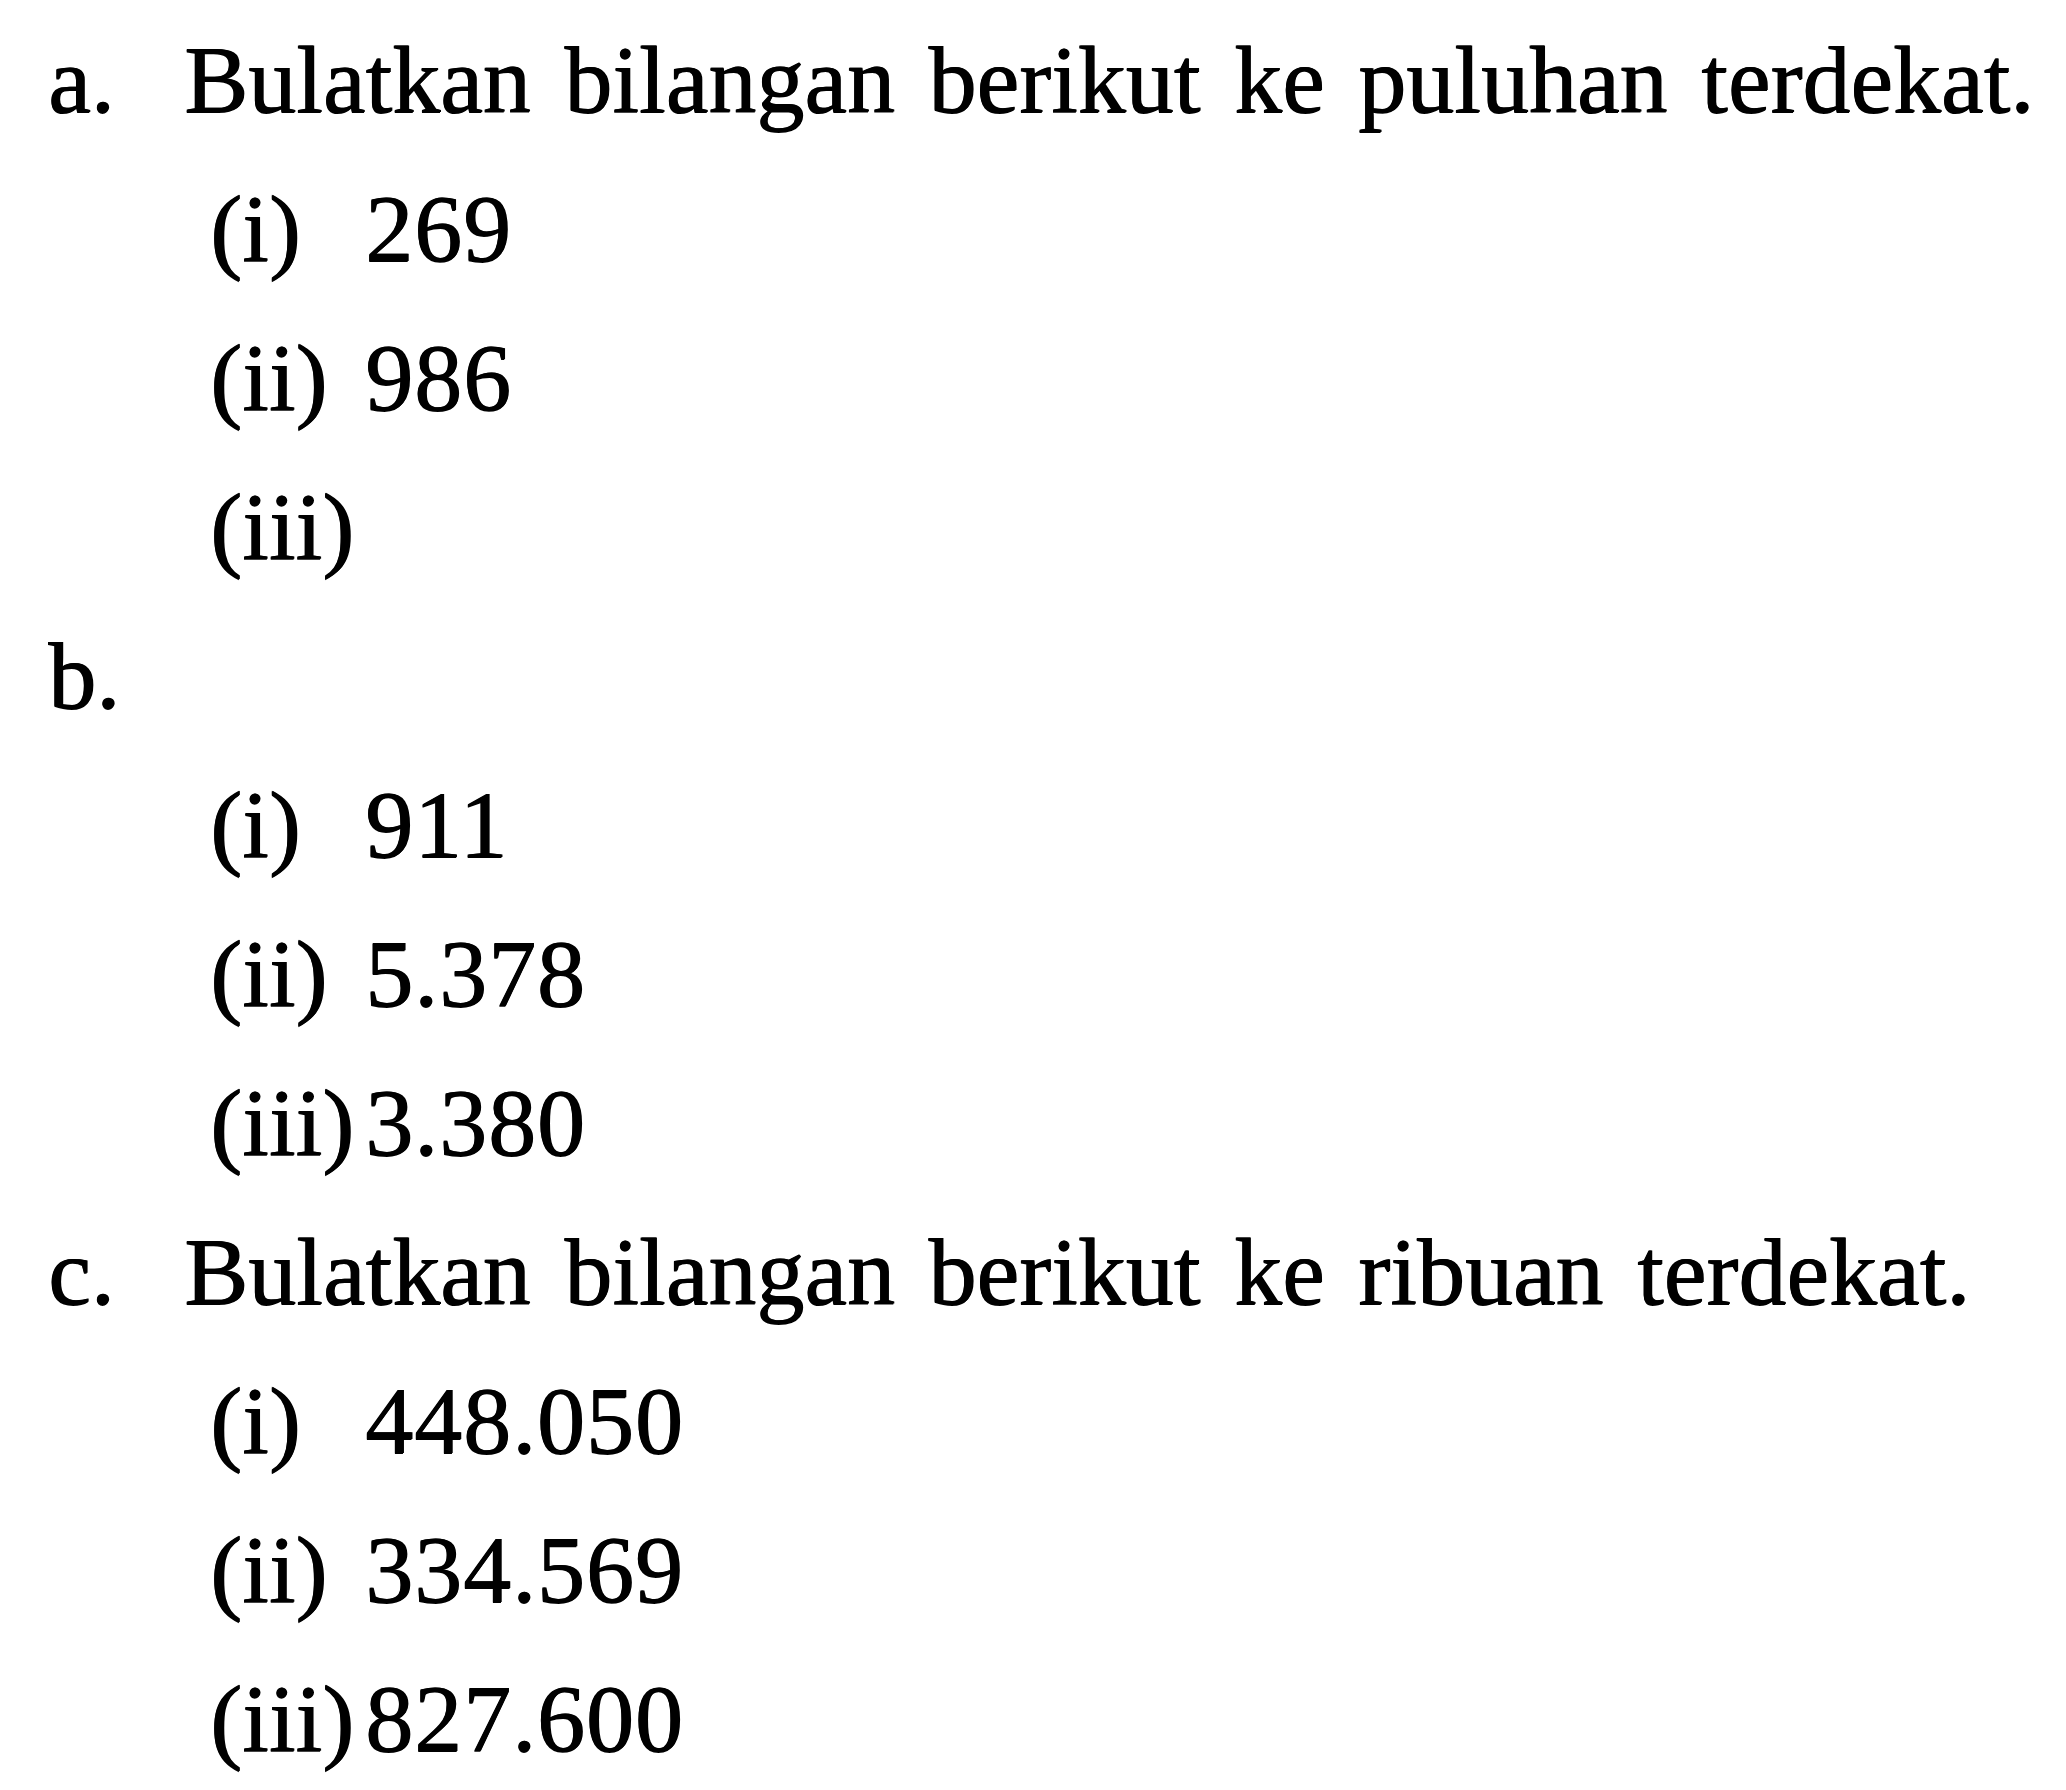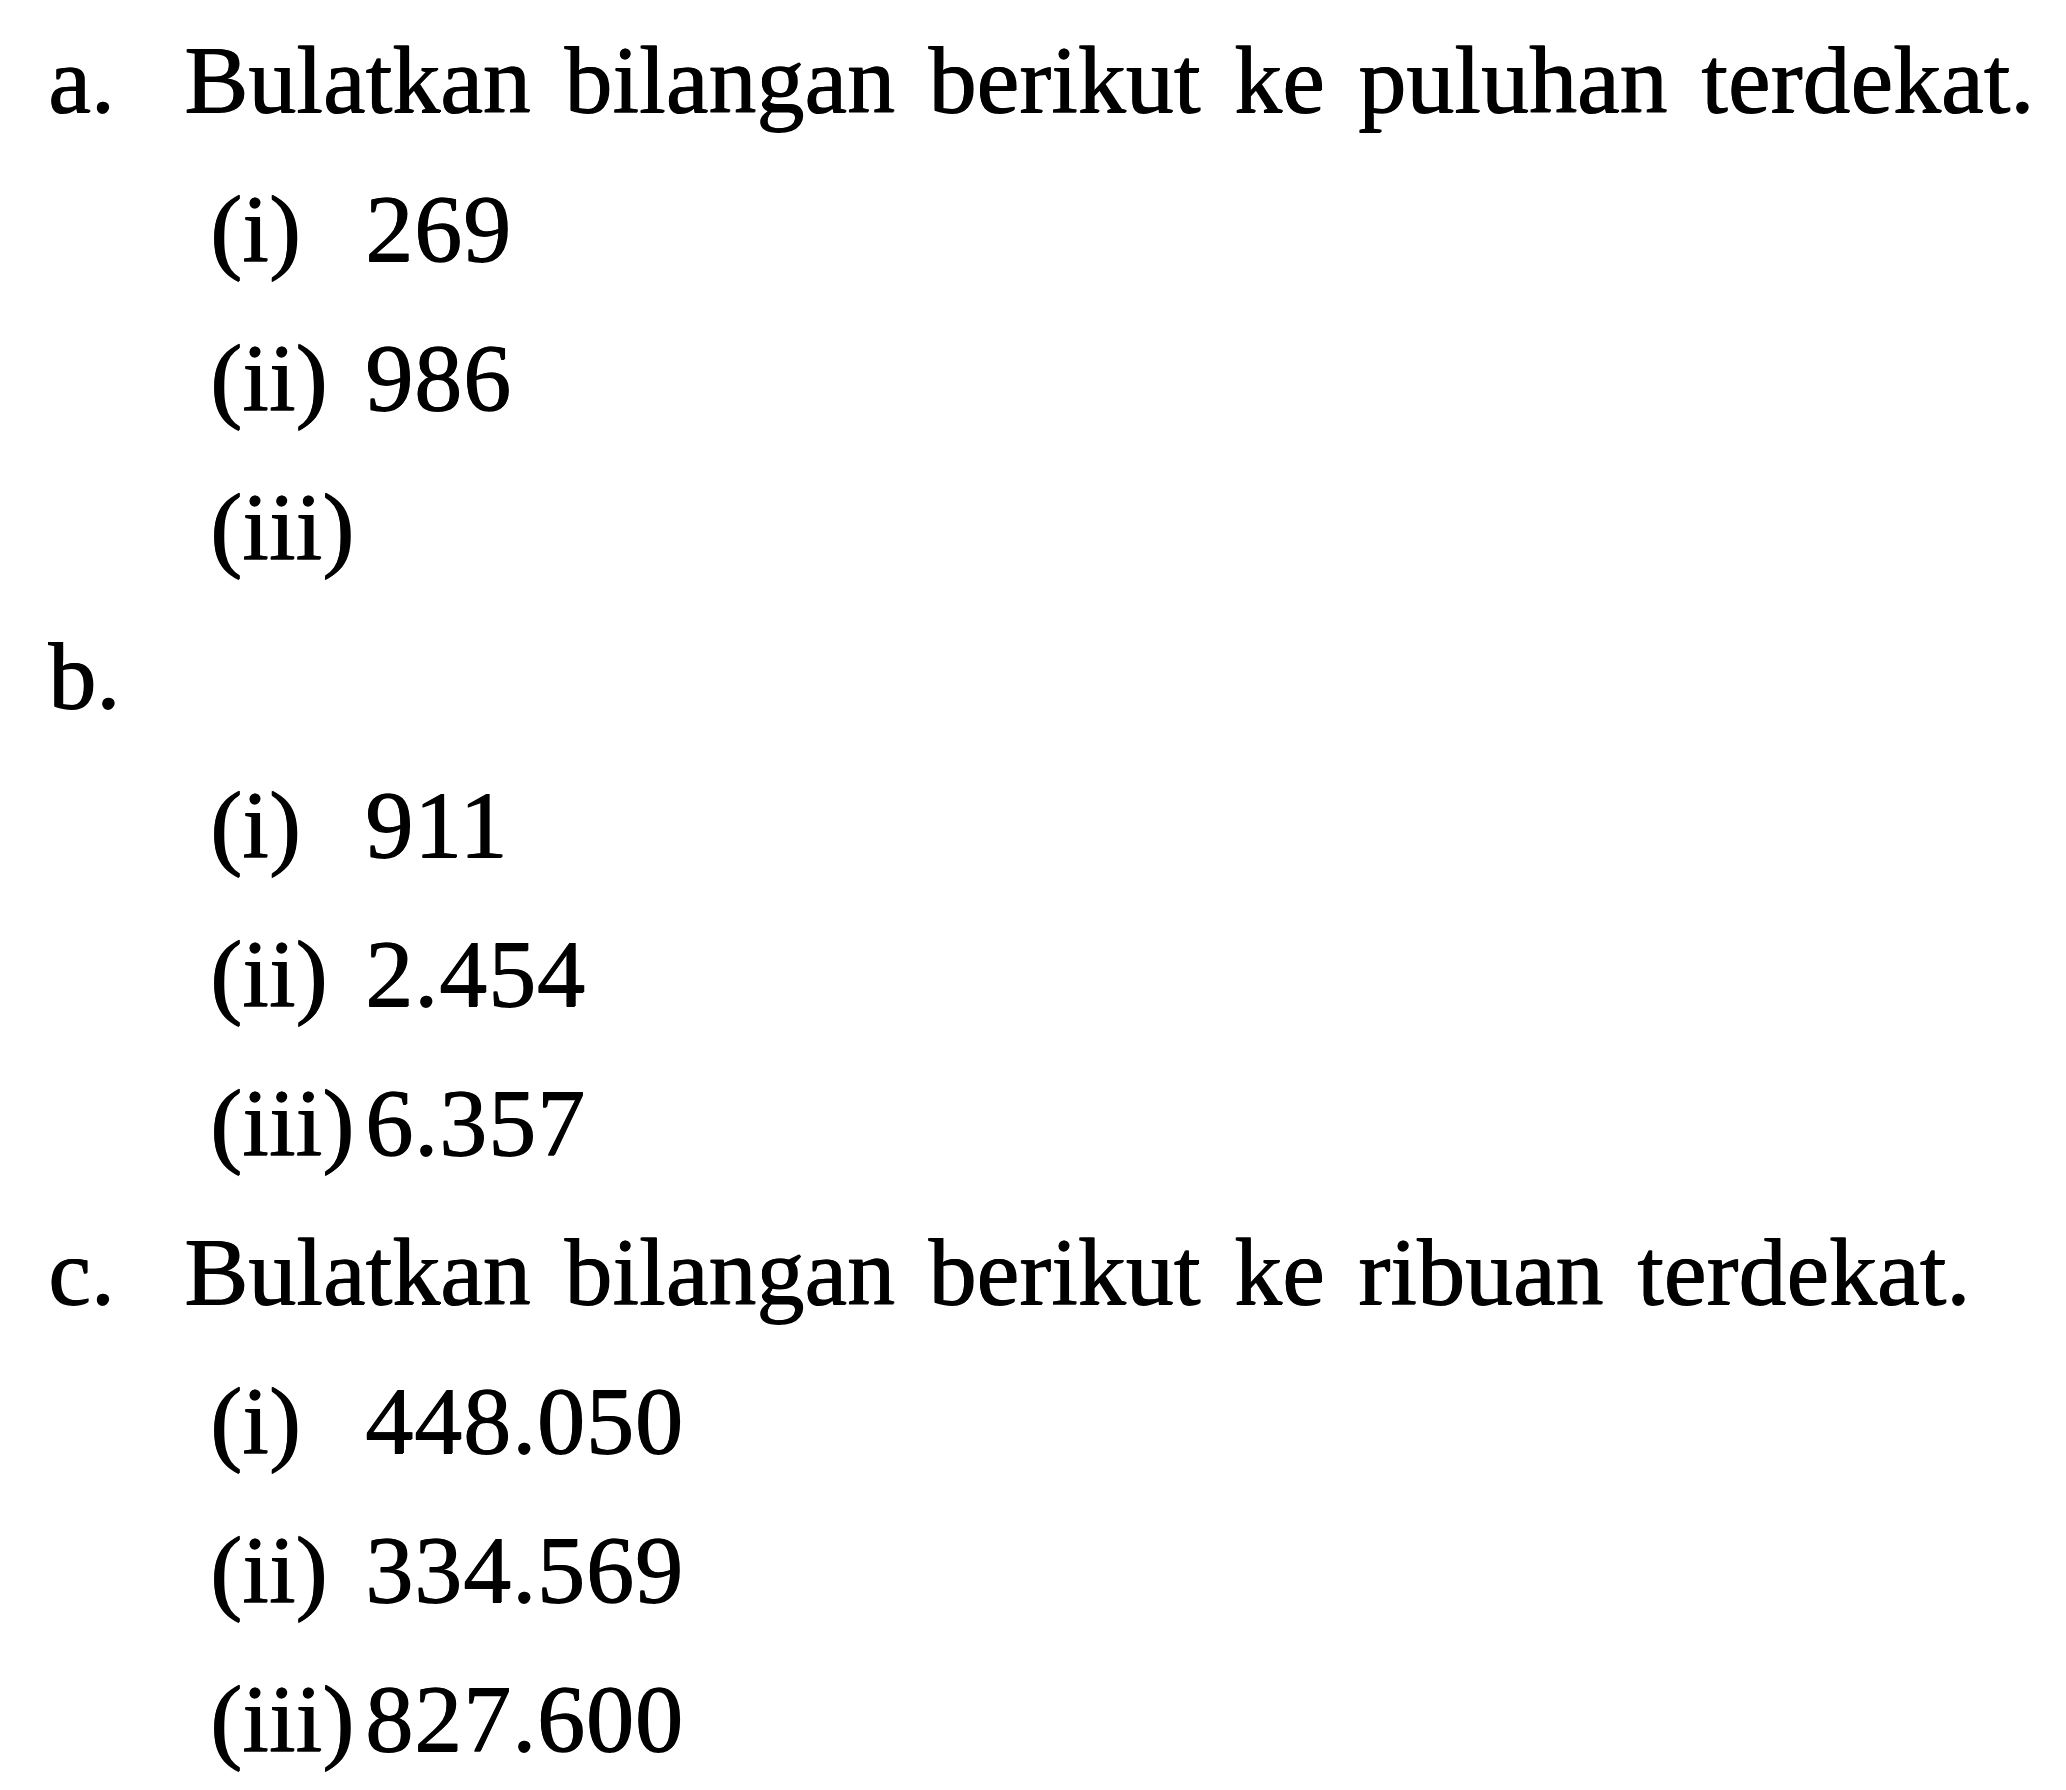--- a/index.html
+++ b/index.html
@@ -73,25 +73,25 @@
 
   <div class="row head">
     <span class="slabel">b.</span>
   </div>
   <div class="row item">
     <span class="ilabel">(i)</span>
     <span class="ivalue">911</span>
   </div>
   <div class="row item">
     <span class="ilabel">(ii)</span>
-    <span class="ivalue">2.454</span>
+    <span class="ivalue">5.378</span>
   </div>
   <div class="row item">
     <span class="ilabel">(iii)</span>
-    <span class="ivalue">6.357</span>
+    <span class="ivalue">3.380</span>
   </div>
 
   <div class="row head">
     <span class="slabel">c.</span>
     <span class="shead">Bulatkan bilangan berikut ke ribuan terdekat.</span>
   </div>
   <div class="row item">
     <span class="ilabel">(i)</span>
     <span class="ivalue">448.050</span>
   </div>

